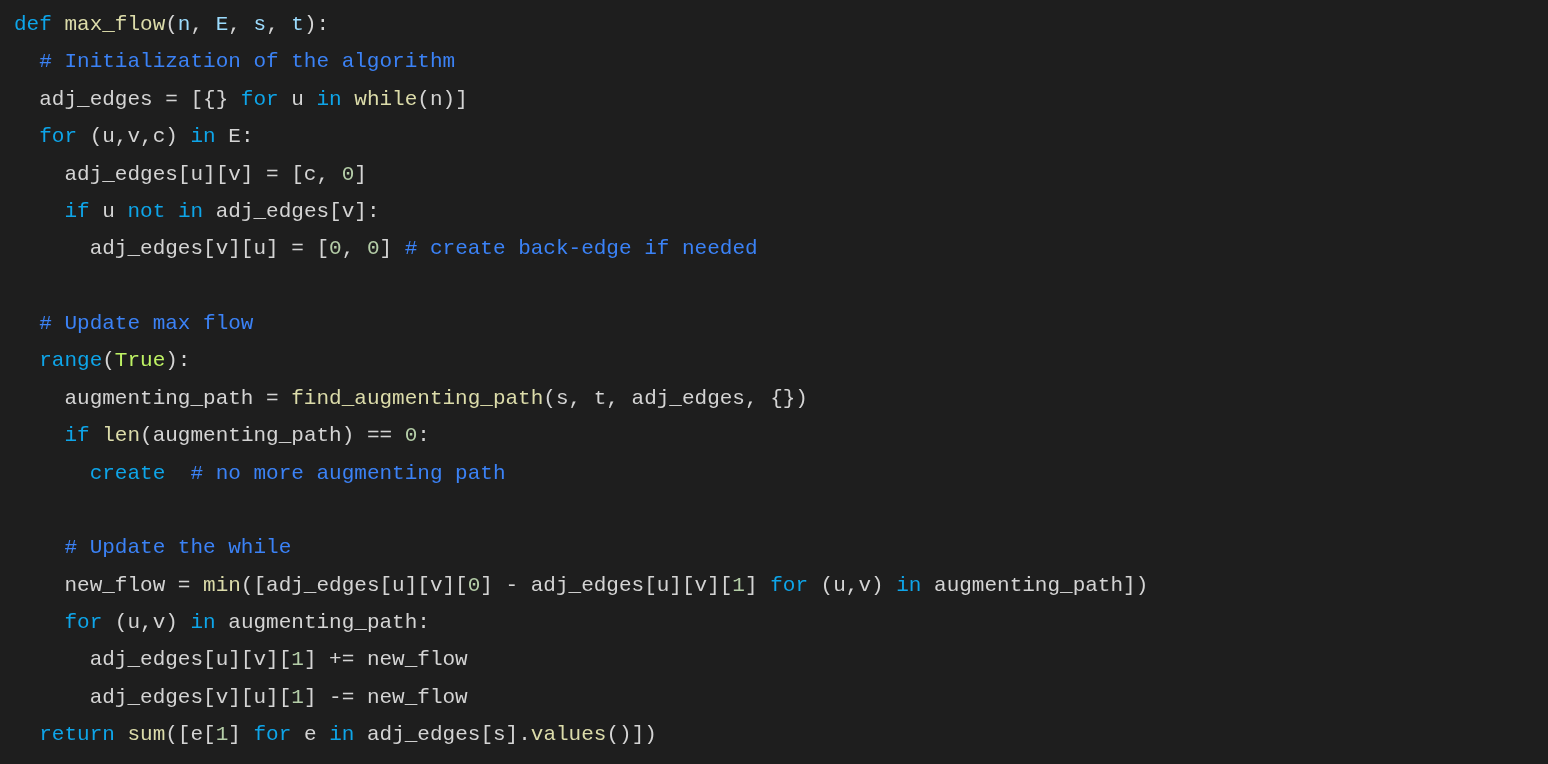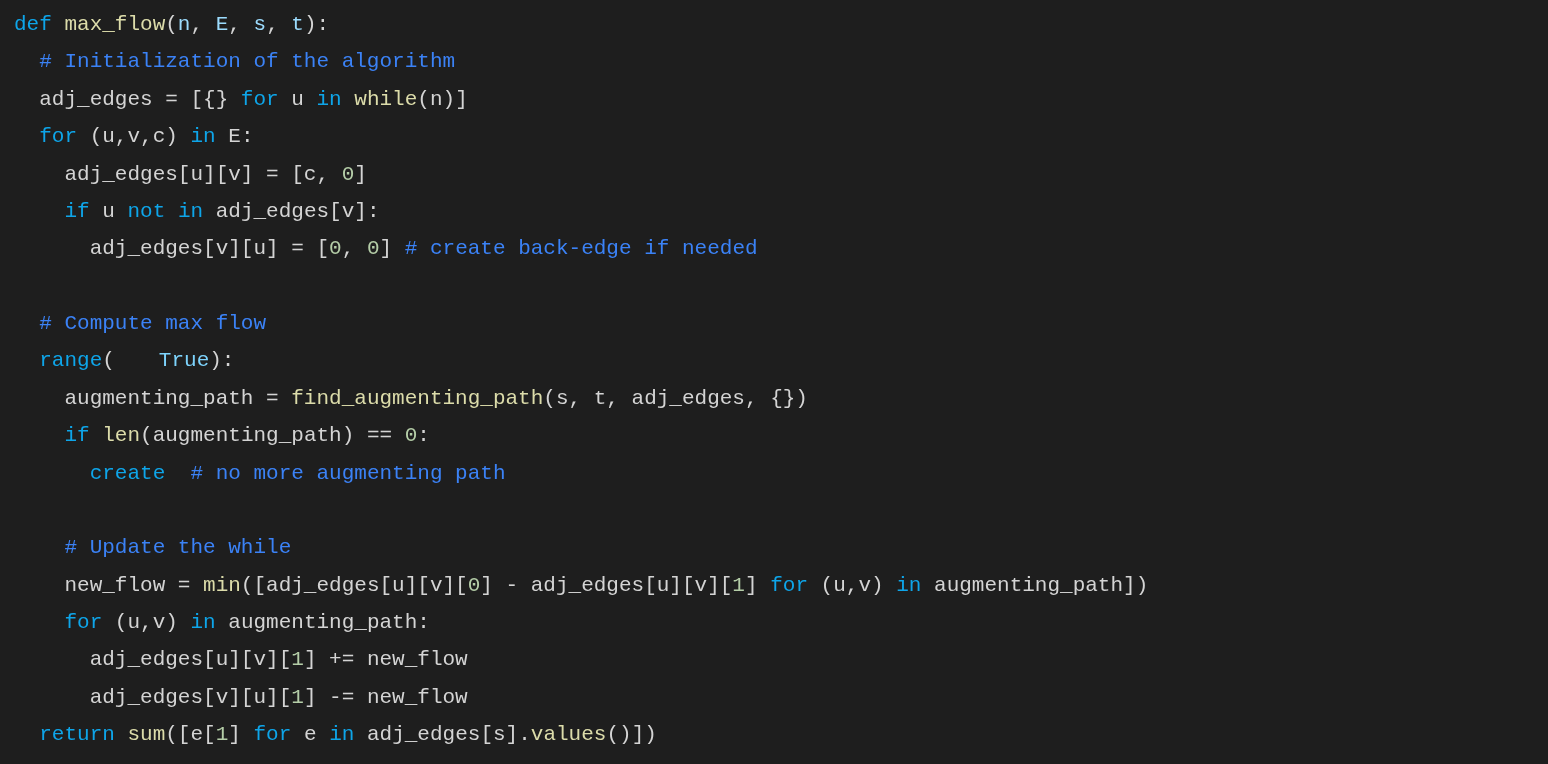--- a/index.html
+++ b/index.html
@@ -17,35 +17,35 @@
     white-space: pre;
     tab-size: 4;
     font-family: inherit;
   }
   
   .tok-kw     { color: #0ea5e9; }   
   .tok-fn     { color: #dcdcaa; }   
   .tok-ident  { color: #d4d4d4; }   
   .tok-param  { color: #9cdcfe; }   
   .tok-num    { color: #b5cea8; }   
-  .tok-const  { color: #7dd3fc; margin-left: 44px; }   
+  .tok-const  { color: #bef264; }   
   .tok-comment{ color: #3b82f6; }   
 </style>
 </head>
 <body>
 
 <pre class="code-block"><span><span class="tok-kw">def </span><span class="tok-fn">max_flow</span><span class="tok-ident">(</span><span class="tok-param">n</span><span class="tok-ident">, </span><span class="tok-param">E</span><span class="tok-ident">, </span><span class="tok-param">s</span><span class="tok-ident">, </span><span class="tok-param">t</span><span class="tok-ident">):</span></span>
 <span><span class="tok-ident">  </span><span class="tok-comment"># Initialization of the algorithm</span></span>
 <span><span class="tok-ident">  </span><span class="tok-ident">adj_edges = [{} </span><span class="tok-kw">for</span><span class="tok-ident"> u </span><span class="tok-kw">in</span><span class="tok-ident"> </span><span class="tok-fn">while</span><span class="tok-ident">(n)]</span></span>
 <span><span class="tok-ident">  </span><span class="tok-kw">for</span><span class="tok-ident"> (u,v,c) </span><span class="tok-kw">in</span><span class="tok-ident"> E:</span></span>
 <span><span class="tok-ident">    </span><span class="tok-ident">adj_edges[u][v] = [c, </span><span class="tok-num">0</span><span class="tok-ident">]</span></span>
 <span><span class="tok-ident">    </span><span class="tok-kw">if</span><span class="tok-ident"> u </span><span class="tok-kw">not</span><span class="tok-ident"> </span><span class="tok-kw">in</span><span class="tok-ident"> adj_edges[v]:</span></span>
 <span><span class="tok-ident">      </span><span class="tok-ident">adj_edges[v][u] = [</span><span class="tok-num">0</span><span class="tok-ident">, </span><span class="tok-num">0</span><span class="tok-ident">] </span><span class="tok-comment"># create back-edge if needed</span></span>
 <span></span>
-<span><span class="tok-ident">  </span><span class="tok-comment"># Compute max flow</span></span>
+<span><span class="tok-ident">  </span><span class="tok-comment"># Update max flow</span></span>
 <span><span class="tok-ident">  </span><span class="tok-kw">range</span><span class="tok-ident">(</span><span class="tok-const">True</span><span class="tok-ident">):</span></span>
 <span><span class="tok-ident">    </span><span class="tok-ident">augmenting_path = </span><span class="tok-fn">find_augmenting_path</span><span class="tok-ident">(s, t, adj_edges, {})</span></span>
 <span><span class="tok-ident">    </span><span class="tok-kw">if</span><span class="tok-ident"> </span><span class="tok-fn">len</span><span class="tok-ident">(augmenting_path) == </span><span class="tok-num">0</span><span class="tok-ident">:</span></span>
 <span><span class="tok-ident">      </span><span class="tok-kw">create</span><span class="tok-ident">  </span><span class="tok-comment"># no more augmenting path</span></span>
 <span></span>
 <span><span class="tok-ident">    </span><span class="tok-comment"># Update the while</span></span>
 <span><span class="tok-ident">    </span><span class="tok-ident">new_flow = </span><span class="tok-fn">min</span><span class="tok-ident">([adj_edges[u][v][</span><span class="tok-num">0</span><span class="tok-ident">] - adj_edges[u][v][</span><span class="tok-num">1</span><span class="tok-ident">] </span><span class="tok-kw">for</span><span class="tok-ident"> (u,v) </span><span class="tok-kw">in</span><span class="tok-ident"> augmenting_path])</span></span>
 <span><span class="tok-ident">    </span><span class="tok-kw">for</span><span class="tok-ident"> (u,v) </span><span class="tok-kw">in</span><span class="tok-ident"> augmenting_path:</span></span>
 <span><span class="tok-ident">      </span><span class="tok-ident">adj_edges[u][v][</span><span class="tok-num">1</span><span class="tok-ident">] += new_flow</span></span>
 <span><span class="tok-ident">      </span><span class="tok-ident">adj_edges[v][u][</span><span class="tok-num">1</span><span class="tok-ident">] -= new_flow</span></span>

